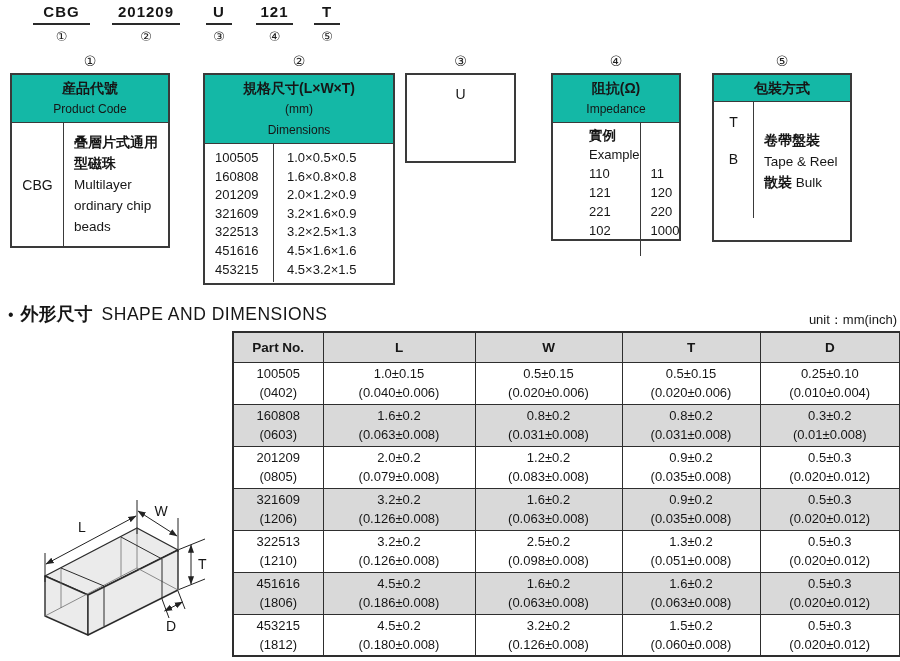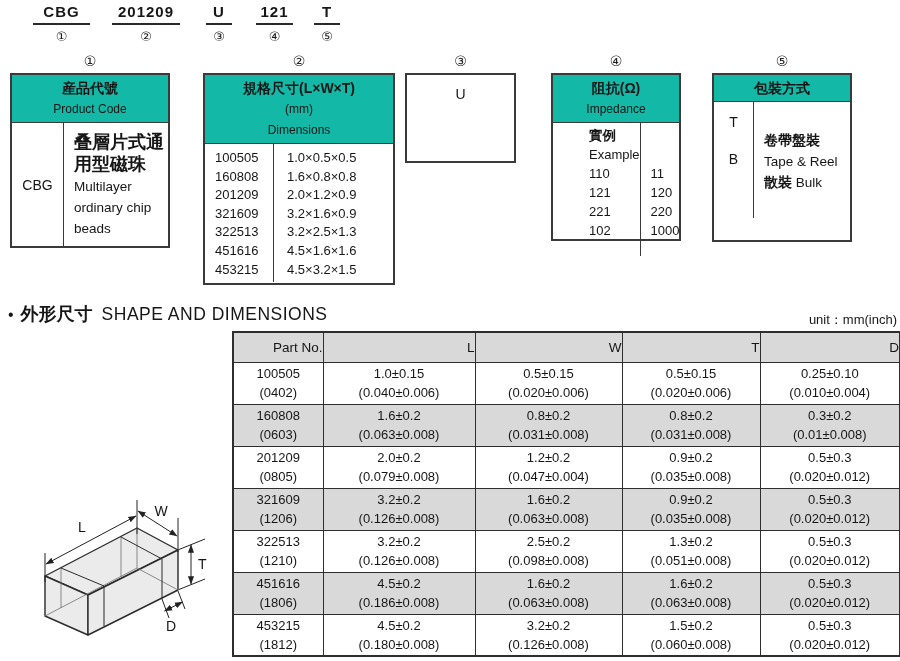--- a/index.html
+++ b/index.html
@@ -20,21 +20,21 @@
   .codebox-wrap { position:absolute; top:52px; }
   .codebox-num { text-align:center; font-size:14px; height:19px; line-height:19px; margin-bottom:2px; color:#222; }
   .codebox { border:2px solid #3a3a3a; background:#fff; }
   .codebox-header { background:#14b8a6; border-bottom:1.5px solid #3a3a3a; text-align:center; padding:2px 0; }
   .hdr-zh { font-size:14px; font-weight:bold; line-height:22px; }
   .hdr-en { font-size:12px; line-height:21px; }
 
   .b1-body { display:flex; height:124px; }
   .b1-code { width:52px; border-right:1.5px solid #3a3a3a; display:flex; align-items:center; justify-content:center; font-size:14px; }
   .b1-desc { flex:1; padding:9px 2px 0 10px; font-size:13.5px; line-height:21px; }
-  .b1-desc .zh { font-size:18px; }
+  .b1-desc .zh { font-size:14px; }
 
   .b2-body { display:flex; height:138px; }
   .b2-c1 { width:69px; border-right:1.5px solid #3a3a3a; padding:5px 0 0 10px; }
   .b2-c2 { flex:1; padding:5px 0 0 13px; }
   .b2-line { font-size:13px; line-height:18.6px; white-space:nowrap; }
 
   .b3-body { height:37px; display:flex; align-items:center; justify-content:center; font-size:14px; }
 
   .b4-body { display:flex; height:133px;padding-left:28px; }
   .b4-c1 { width:70px; border-right:1.5px solid #3a3a3a; padding:3px 0 0 8px; }
@@ -52,21 +52,21 @@
   
   .section-title { position:absolute; left:8px; top:302px; font-size:17.5px; white-space:nowrap; }
   .section-title .bullet { font-size:16px; margin-right:7px; }
   .section-title .t-zh { font-weight:bold; font-size:18px; }
   .section-title .t-en { margin-left:9px; letter-spacing:0.5px; }
   .unit-label { position:absolute; top:311px; right:3px; font-size:13px; }
 
   
   .dim-table { position:absolute; left:232px; top:331px; width:667px; border-collapse:collapse; table-layout:fixed; border:2px solid #2e2e2e; }
   .dim-table th, .dim-table td { border:1.5px solid #2e2e2e; text-align:center; vertical-align:middle; }
-  .dim-table th { height:30px; background:#d9d9d9; font-size:13.5px; font-weight:normal;text-align:right; }
+  .dim-table th { height:30px; background:#d9d9d9; font-size:13.5px; font-weight:bold; }
   .dim-table td { height:42px; font-size:13px; padding:0; }
   .dim-table td div { line-height:19px; white-space:nowrap; }
   .dim-table tr.alt td { background:#d9d9d9; }
 
   
   .fig { position:absolute; left:0px; top:478px; }
   .fig text { font-size:14px; fill:#161616; font-family:"Liberation Sans","DejaVu Sans",sans-serif; }
 </style>
 </head>
 <body>
@@ -268,21 +268,21 @@
         <td>
           <div>201209</div>
           <div>(0805)</div>
         </td>
         <td>
           <div>2.0±0.2</div>
           <div>(0.079±0.008)</div>
         </td>
         <td>
           <div>1.2±0.2</div>
-          <div>(0.047±0.004)</div>
+          <div>(0.083±0.008)</div>
         </td>
         <td>
           <div>0.9±0.2</div>
           <div>(0.035±0.008)</div>
         </td>
         <td>
           <div>0.5±0.3</div>
           <div>(0.020±0.012)</div>
         </td>
       </tr>

